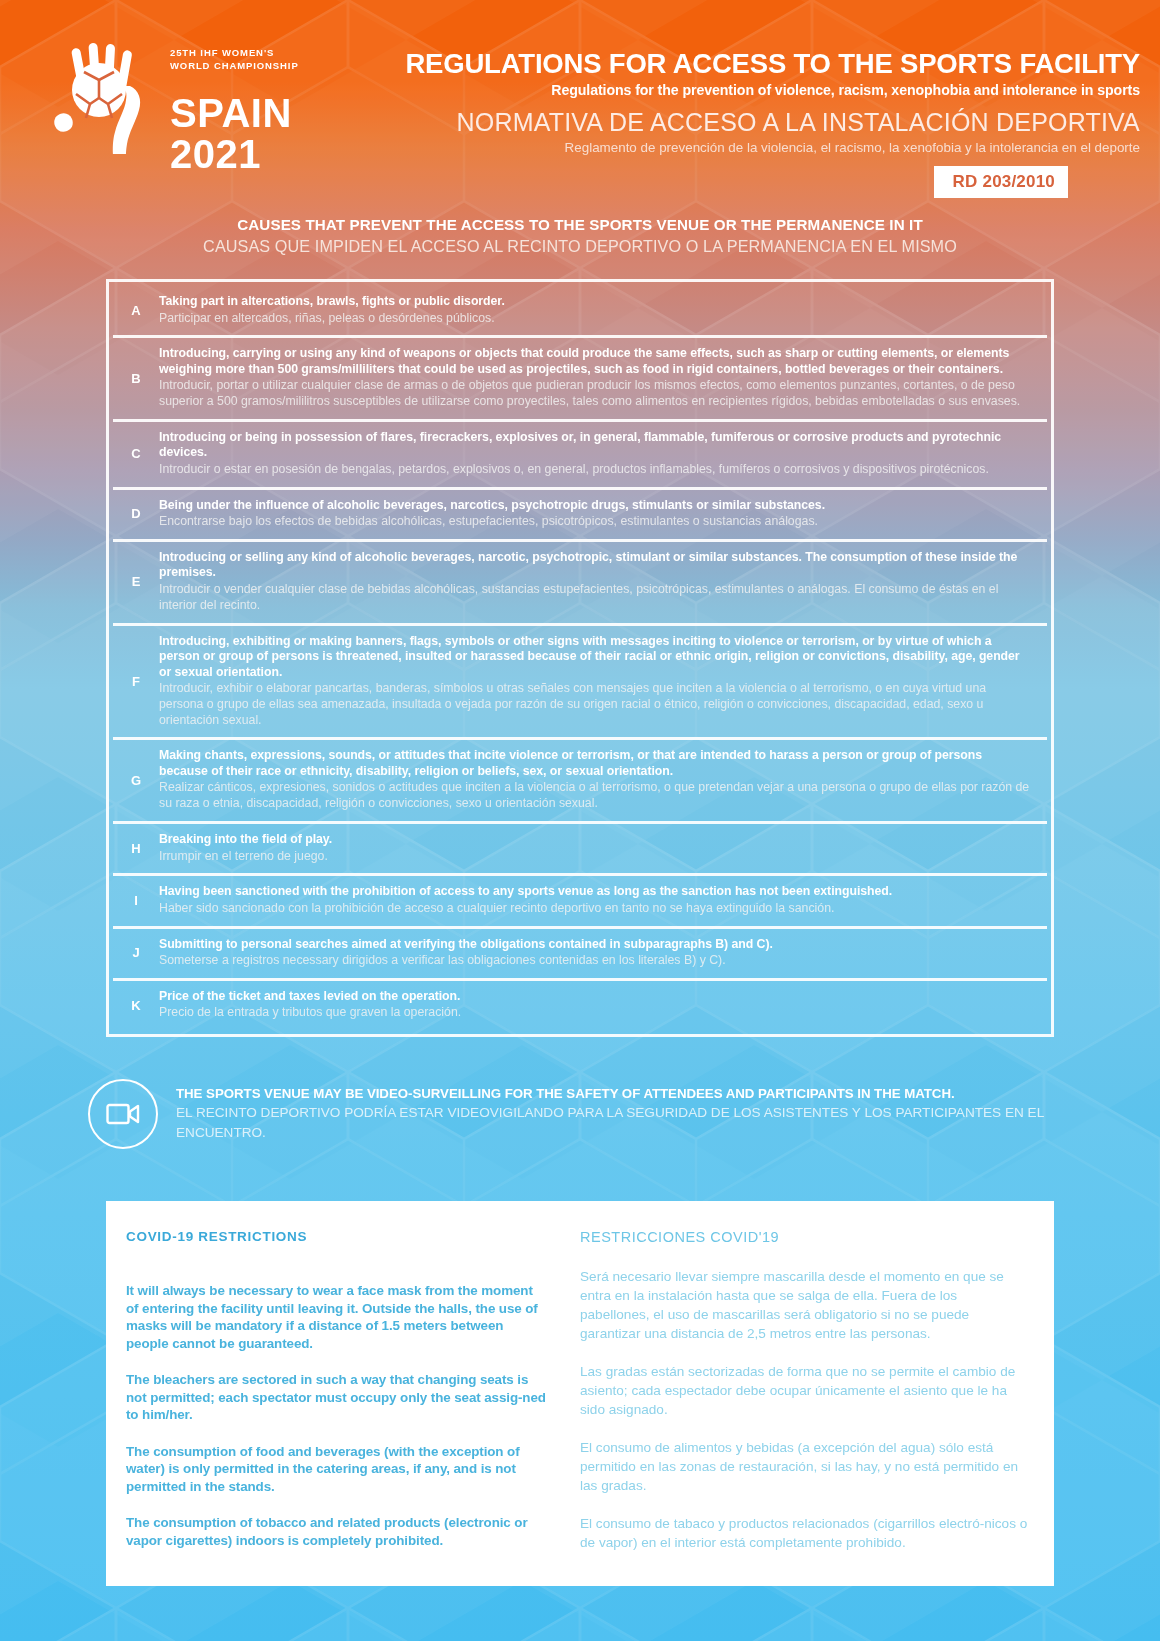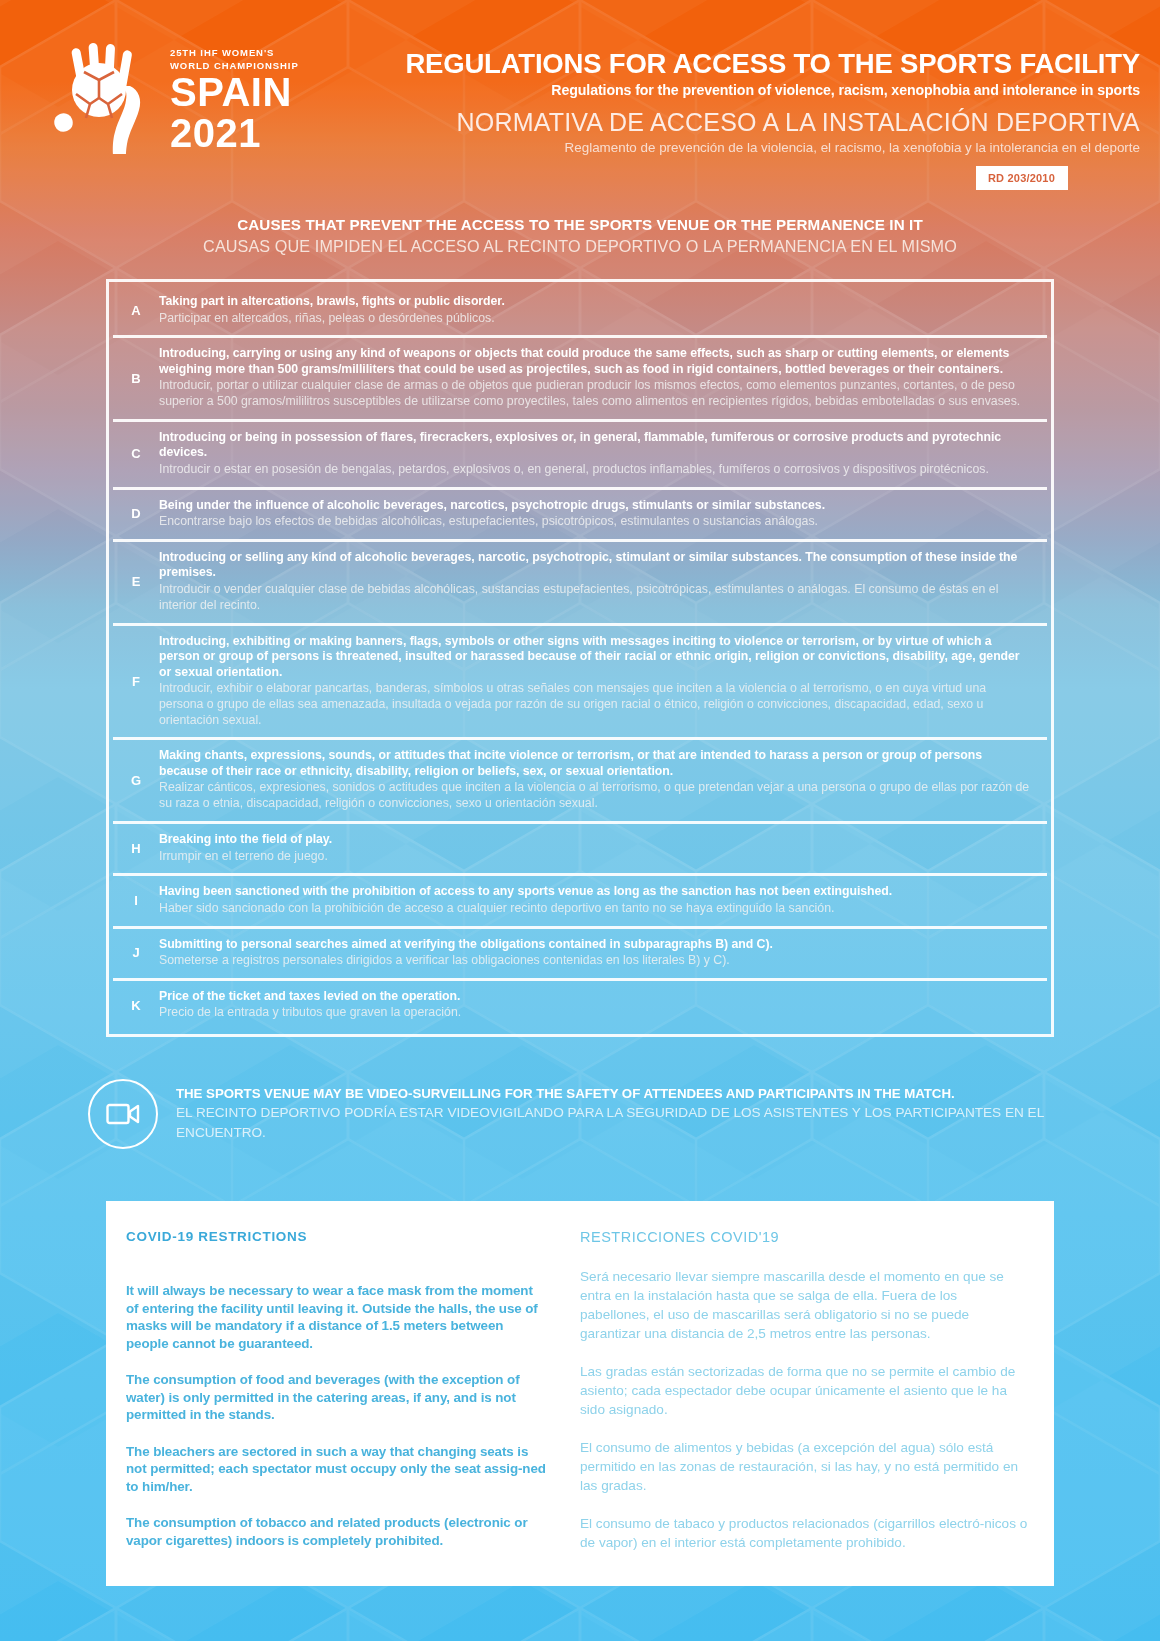--- a/index.html
+++ b/index.html
@@ -32,31 +32,31 @@
   .hexlayer{position:absolute;inset:0;opacity:.13;pointer-events:none;}
   .hexlayer svg{display:block;width:100%;height:100%;}
 
   
   .header{position:relative;height:200px;}
   .logo{position:absolute;left:52px;top:42px;width:250px;height:110px;}
   .logo svg{display:block;}
   .logo-text{position:absolute;left:118px;top:4px;color:#fff;}
   .logo-sub{font-size:9.5px;font-weight:bold;letter-spacing:.9px;line-height:13px;
     font-family:"Liberation Sans",sans-serif;}
-  .logo-spain{font-size:40px;font-weight:bold;letter-spacing:.5px;line-height:41px;margin-top:0;}
+  .logo-spain{font-size:40px;font-weight:bold;letter-spacing:.5px;line-height:41px;margin-top:21px;}
   .logo-year{font-size:40px;font-weight:bold;letter-spacing:.5px;line-height:41px;}
 
   .head-texts{position:absolute;left:318px;right:20px;top:48px;text-align:right;color:#fff;}
   .h-en1{font-size:27.5px;font-weight:bold;letter-spacing:-0.2px;line-height:31px;}
   .h-en2{font-size:14.2px;font-weight:bold;line-height:19px;margin-top:2px;letter-spacing:-0.1px;}
   .h-es1{font-size:25px;font-weight:normal;line-height:31px;color:#fdece4;margin-top:7px;letter-spacing:.2px;}
   .h-es2{font-size:13.4px;font-weight:normal;line-height:18px;color:#f8ddd0;margin-top:1px;}
 
   .rd-badge{position:absolute;right:92px;top:166px;background:#fff;color:#d7623c;
-    font-size:11px;font-weight:bold;padding:6px 13px 6px 12px;letter-spacing:.2px;}
+    font-size:17px;font-weight:bold;padding:6px 13px 6px 19px;letter-spacing:.2px;}
 
   
   .sec-title{position:relative;text-align:center;margin-top:14px;color:#fff;}
   .sec-en{font-size:15.2px;font-weight:bold;letter-spacing:.1px;line-height:21px;}
   .sec-es{font-size:16.2px;font-weight:normal;letter-spacing:.1px;line-height:22px;color:#f6e2da;}
 
   
   .rules{position:relative;margin:22px auto 0 auto;width:948px;
     border:3px solid rgba(255,255,255,.92);box-sizing:border-box;padding:4px 4px;}
   .rule{display:flex;align-items:center;border-bottom:3px solid rgba(255,255,255,.92);
@@ -225,21 +225,21 @@
         <div class="rule-letter">I</div>
         <div class="rule-body">
           <div class="rule-en">Having been sanctioned with the prohibition of access to any sports venue as long as the sanction has not been extinguished.</div>
           <div class="rule-es">Haber sido sancionado con la prohibición de acceso a cualquier recinto deportivo en tanto no se haya extinguido la sanción.</div>
         </div>
       </div>
       <div class="rule">
         <div class="rule-letter">J</div>
         <div class="rule-body">
           <div class="rule-en">Submitting to personal searches aimed at verifying the obligations contained in subparagraphs B) and C).</div>
-          <div class="rule-es">Someterse a registros personales dirigidos a verificar las obligaciones contenidas en los literales B) y C).</div>
+          <div class="rule-es">Someterse a registros necessary dirigidos a verificar las obligaciones contenidas en los literales B) y C).</div>
         </div>
       </div>
       <div class="rule">
         <div class="rule-letter">K</div>
         <div class="rule-body">
           <div class="rule-en">Price of the ticket and taxes levied on the operation.</div>
           <div class="rule-es">Precio de la entrada y tributos que graven la operación.</div>
         </div>
       </div>
     </div>
@@ -255,22 +255,22 @@
       <div class="vn-en">THE SPORTS VENUE MAY BE VIDEO-SURVEILLING FOR THE SAFETY OF ATTENDEES AND PARTICIPANTS IN THE MATCH.</div>
       <div class="vn-es">EL RECINTO DEPORTIVO PODRÍA ESTAR VIDEOVIGILANDO PARA LA SEGURIDAD DE LOS ASISTENTES Y LOS PARTICIPANTES EN EL ENCUENTRO.</div>
     </div>
   </div>
 
   <div class="covid">
     <div class="covid-col left">
       <div class="c-title-en">COVID-19 RESTRICTIONS</div>
       <div id="covid-en">
           <div class="c-p-en">It will always be necessary to wear a face mask from the moment of entering the facility until leaving it. Outside the halls, the use of masks will be mandatory if a distance of 1.5 meters between people cannot be guaranteed.</div>
+          <div class="c-p-en">The bleachers are sectored in such a way that changing seats is not permitted; each spectator must occupy only the seat assig-ned to him/her.</div>
           <div class="c-p-en">The consumption of food and beverages (with the exception of water) is only permitted in the catering areas, if any, and is not permitted in the stands.</div>
-          <div class="c-p-en">The bleachers are sectored in such a way that changing seats is not permitted; each spectator must occupy only the seat assig-ned to him/her.</div>
           <div class="c-p-en">The consumption of tobacco and related products (electronic or vapor cigarettes) indoors is completely prohibited.</div>
         </div>
     </div>
     <div class="covid-col right">
       <div class="c-title-es">RESTRICCIONES COVID'19</div>
       <div id="covid-es">
           <div class="c-p-es">Será necesario llevar siempre mascarilla desde el momento en que se entra en la instalación hasta que se salga de ella. Fuera de los pabellones, el uso de mascarillas será obligatorio si no se puede garantizar una distancia de 2,5 metros entre las personas.</div>
           <div class="c-p-es">Las gradas están sectorizadas de forma que no se permite el cambio de asiento; cada espectador debe ocupar únicamente el asiento que le ha sido asignado.</div>
           <div class="c-p-es">El consumo de alimentos y bebidas (a excepción del agua) sólo está permitido en las zonas de restauración, si las hay, y no está permitido en las gradas.</div>
           <div class="c-p-es">El consumo de tabaco y productos relacionados (cigarrillos electró-nicos o de vapor) en el interior está completamente prohibido.</div>

